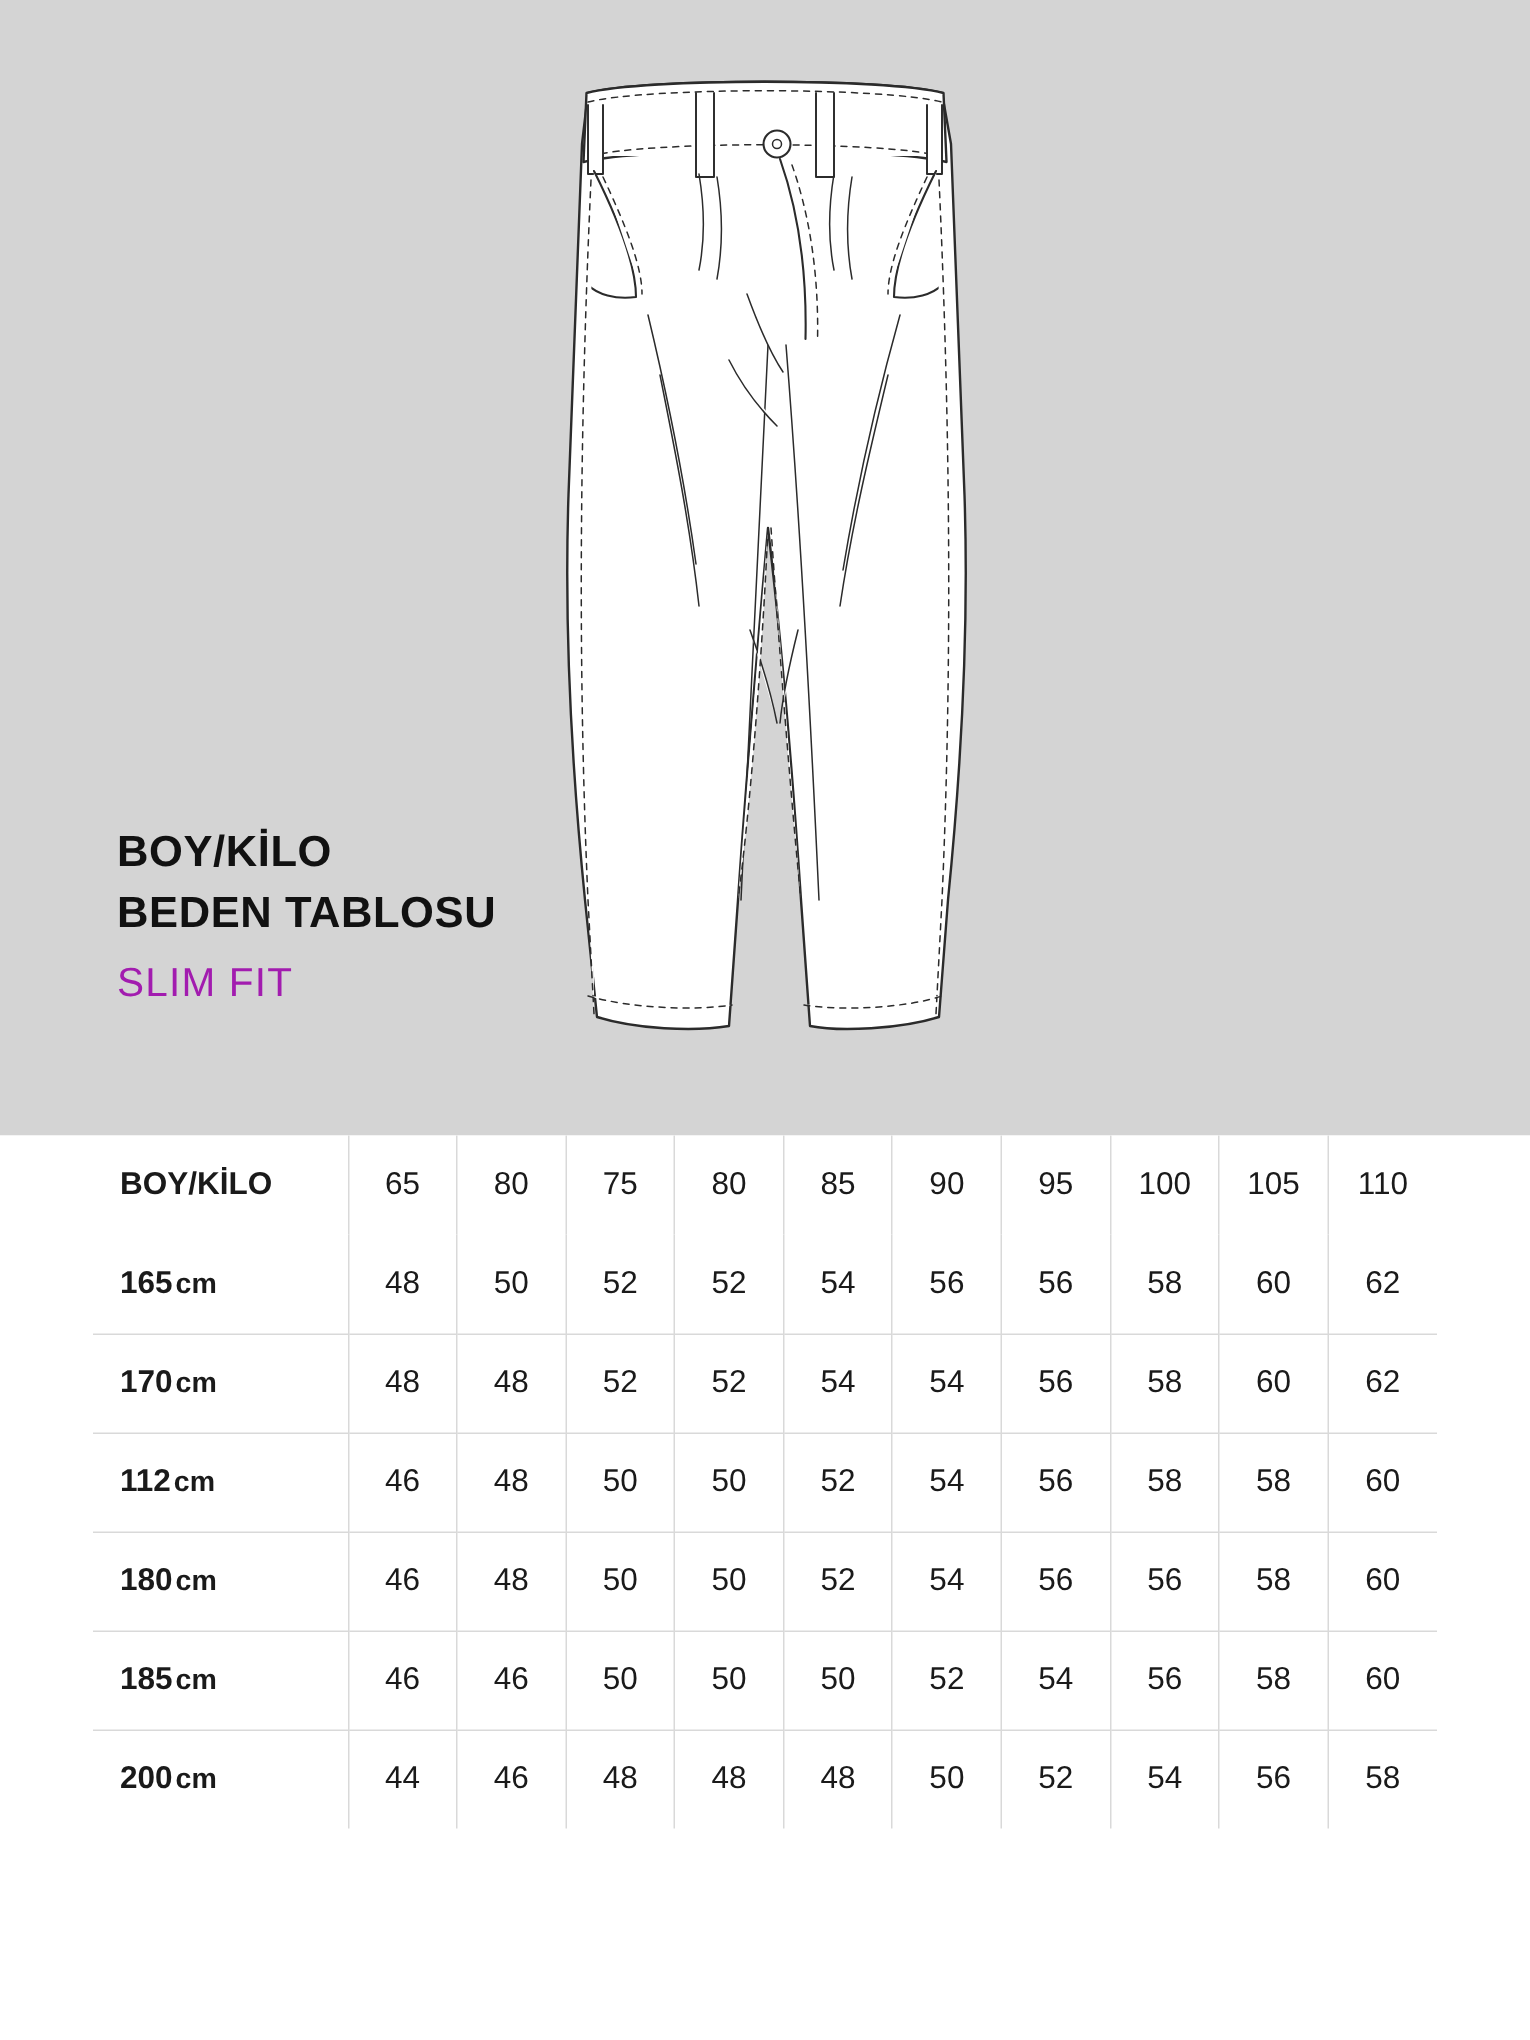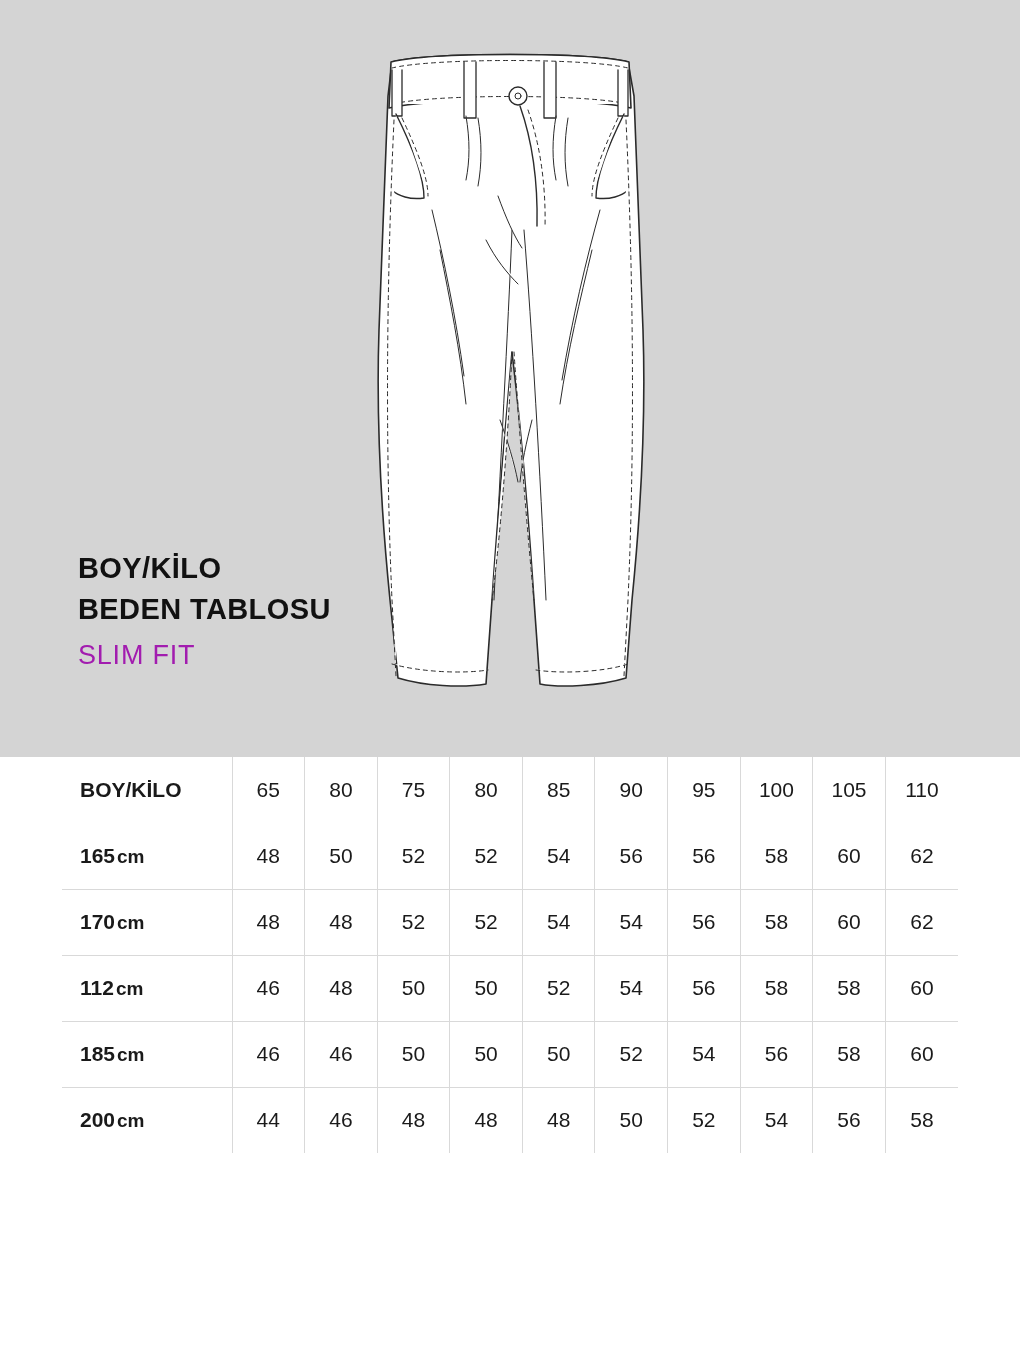--- a/index.html
+++ b/index.html
@@ -228,20 +228,33 @@
         <td>50</td>
         <td>50</td>
         <td>52</td>
         <td>54</td>
         <td>56</td>
         <td>58</td>
         <td>58</td>
         <td>60</td>
       </tr>
       <tr>
+        <td class="rowhead"><span>180</span><span class="unit">cm</span></td>
+        <td>46</td>
+        <td>48</td>
+        <td>50</td>
+        <td>50</td>
+        <td>52</td>
+        <td>54</td>
+        <td>56</td>
+        <td>56</td>
+        <td>58</td>
+        <td>60</td>
+      </tr>
+      <tr>
         <td class="rowhead"><span>185</span><span class="unit">cm</span></td>
         <td>46</td>
         <td>46</td>
         <td>50</td>
         <td>50</td>
         <td>50</td>
         <td>52</td>
         <td>54</td>
         <td>56</td>
         <td>58</td>

